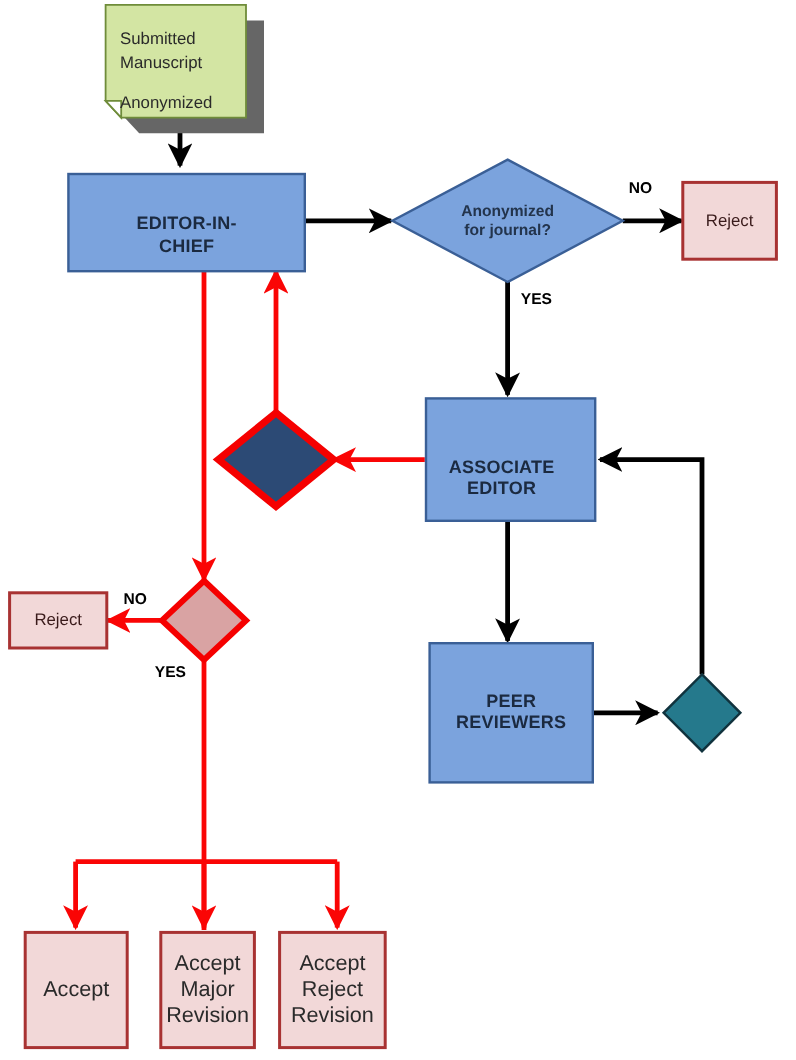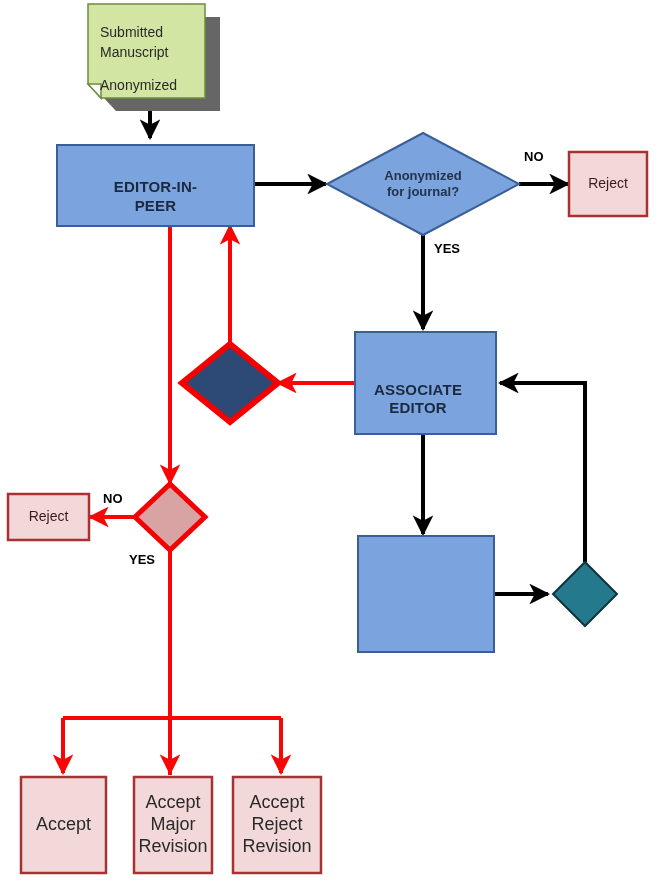--- a/index.html
+++ b/index.html
@@ -161,21 +161,21 @@
       <div>Submitted</div>
       <div>Manuscript</div>
       <div style="height:12px;"></div>
       <div>Anonymized</div>
     </div>
   </div>
 
   <div class="node-label lbl-process" style="left:57px; top:145px; width:197px; height:103px;">
     <div>
       <div>EDITOR-IN-</div>
-      <div>PEER</div>
+      <div>CHIEF</div>
     </div>
   </div>
 
   <div class="node-label lbl-decision" style="left:363px; top:160px; width:120px; height:48px;">
     <div>
       <div>Anonymized</div>
       <div>for journal?</div>
     </div>
   </div>
 
@@ -183,20 +183,26 @@
 
   <div class="node-label lbl-process" style="left:355px; top:332px; width:126px; height:102px;margin-top:16px;">
     <div>
       <div>ASSOCIATE</div>
       <div>EDITOR</div>
     </div>
   </div>
 
   <div class="node-label lbl-terminal" style="left:8px; top:494px; width:81px; height:46px;">Reject</div>
 
+  <div class="node-label lbl-process" style="left:358px; top:536px; width:136px; height:116px;">
+    <div>
+      <div>PEER</div>
+      <div>REVIEWERS</div>
+    </div>
+  </div>
 
   <div class="node-label lbl-terminal-b" style="left:21px; top:777px; width:85px; height:96px;">
     <div>
       <div>Accept</div>
     </div>
   </div>
 
   <div class="node-label lbl-terminal-b" style="left:134px; top:777px; width:78px; height:96px;">
     <div>
       <div>Accept</div>

